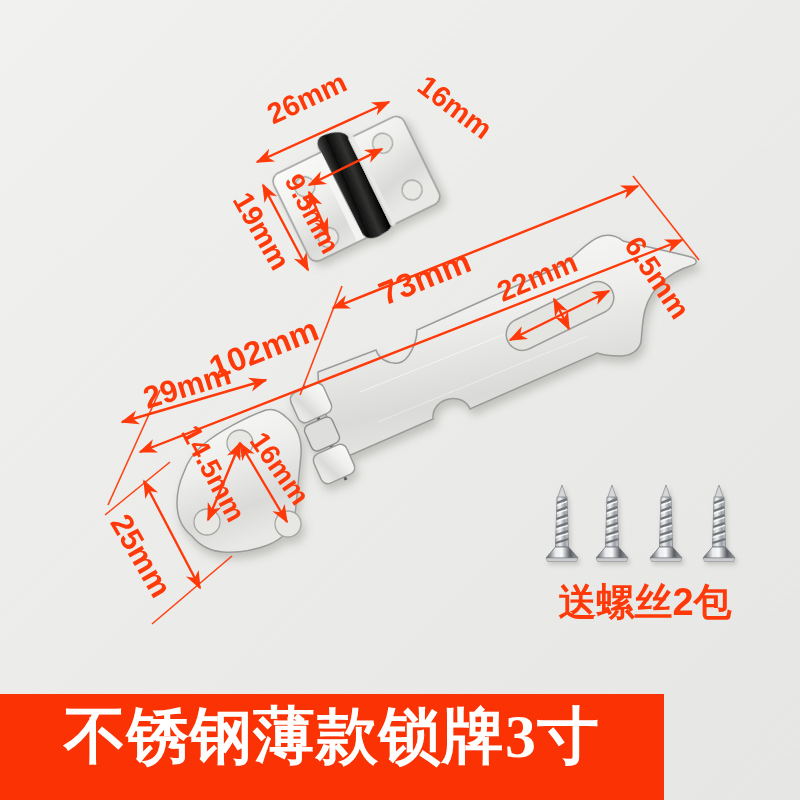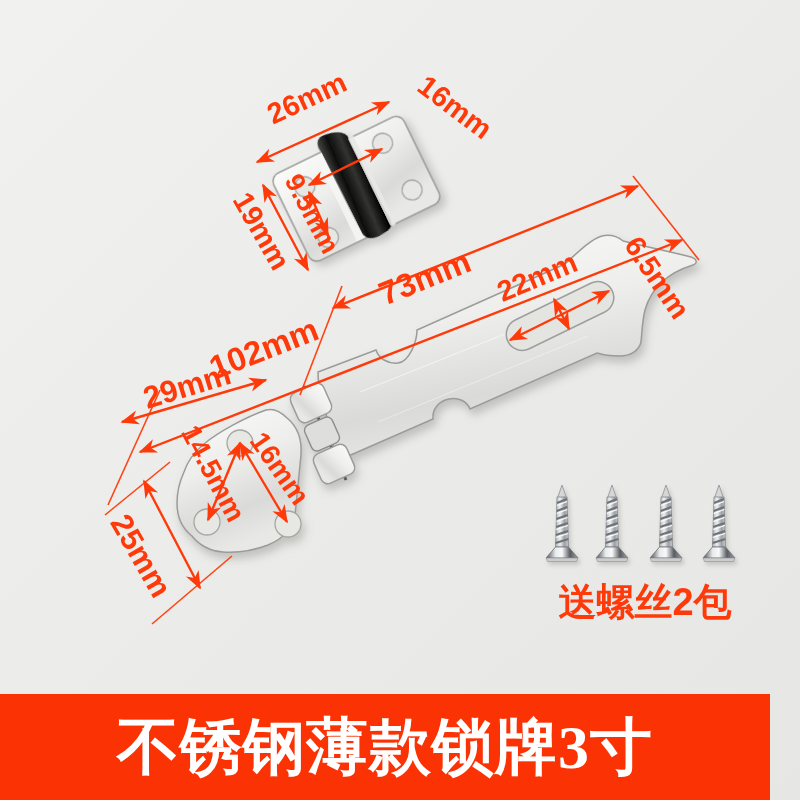--- a/index.html
+++ b/index.html
@@ -1,22 +1,22 @@
 <!DOCTYPE html>
 <html><head>
 <meta charset="utf-8">
 <style>
   html,body{margin:0;padding:0;}
   body{width:800px;height:800px;overflow:hidden;
        font-family:"Liberation Sans","DejaVu Sans",sans-serif;}
   .stage{position:relative;width:800px;height:800px;
          background:linear-gradient(135deg,#f1f1ef 0%,#ebebe9 50%,#e6e6e4 100%);}
   .product-svg{position:absolute;left:0;top:0;}
-  .banner{position:absolute;left:0;top:694px;width:770px;height:106px;
-          background:#fb3204;display:flex;align-items:center;justify-content:center;}
+  .banner{position:absolute;left:0;top:694px;width:664px;height:106px;
+          background:#fb3204;display:flex;align-items:flex-start;justify-content:center;}
   .banner span{color:#ffffff;font-family:"Liberation Serif","DejaVu Serif",serif;
                font-weight:bold;font-size:62px;letter-spacing:1px;white-space:nowrap;}
   .dim{stroke:#ff3a0a;stroke-width:2.4;fill:none;}
   .wit{stroke:#ff3a0a;stroke-width:1.6;fill:none;opacity:0.95;}
   .dimtxt{fill:#ff3a0a;font-weight:bold;text-anchor:middle;
           font-family:"Liberation Sans","DejaVu Sans",sans-serif;}
   .metal{fill:url(#met);stroke:#9b9b99;stroke-width:1.5;}
   .hole{fill:#e7e7e4;stroke:#a6a6a4;stroke-width:1.3;}
   .screw-label{fill:#ff3a0a;font-weight:bold;font-size:38px;text-anchor:middle;
           font-family:"Liberation Sans","DejaVu Sans",sans-serif;}

